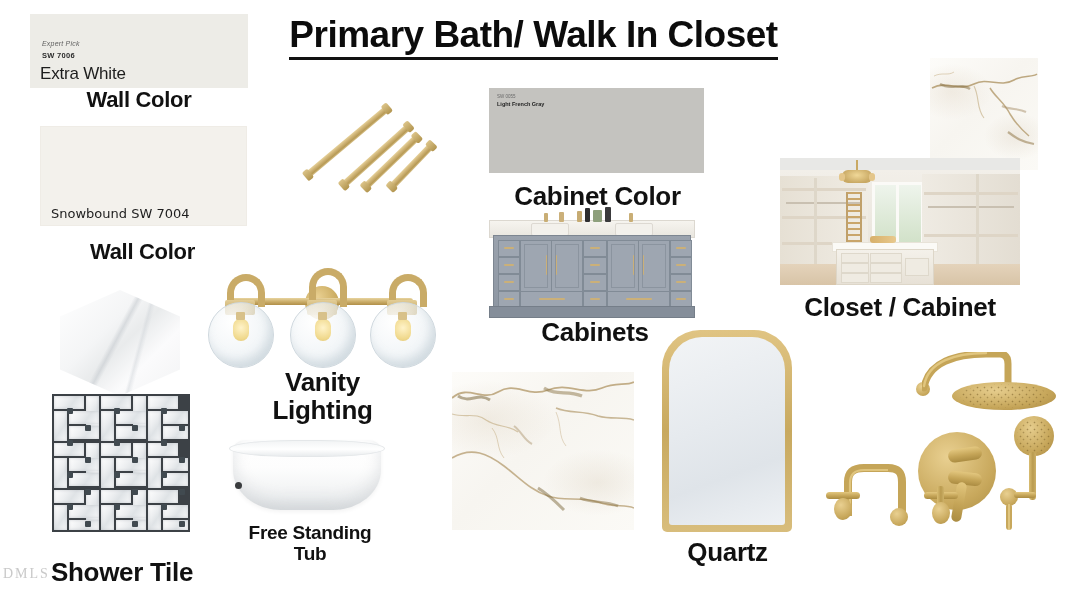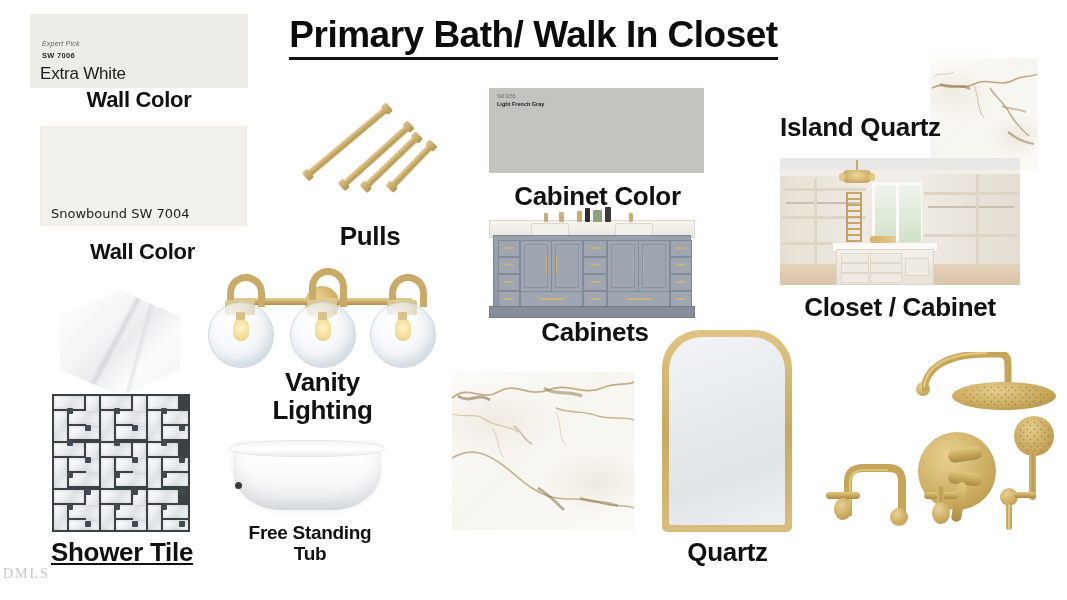--- a/index.html
+++ b/index.html
@@ -244,21 +244,20 @@
       <div class="pull" style="left:0;top:0;width:100%;height:7px;"></div>
       <div class="pullfoot" style="left:-1px;top:-2px;"></div>
       <div class="pullfoot" style="right:-1px;top:-2px;"></div>
     </div>
     <div style="position:absolute;left:90px;top:90px;width:62px;height:7px;transform:rotate(-46deg);transform-origin:left center;">
       <div class="pull" style="left:0;top:0;width:100%;height:7px;"></div>
       <div class="pullfoot" style="left:-1px;top:-2px;"></div>
       <div class="pullfoot" style="right:-1px;top:-2px;"></div>
     </div>
   </div>
-  <div class="cap lg" style="left:290px; top:222px; width:160px;">Pulls</div>
 
   <div class="cab-chip" style="left:489px; top:88px; width:215px; height:85px; background:#c4c3bf;">
     <div class="meta">
       <div class="c1">SW 0055</div>
       <div class="c2">Light French Gray</div>
     </div>
   </div>
   <div class="cap lg" style="left:470px; top:182px; width:255px;">Cabinet Color</div>
 
   <div class="vanity" style="left:489px; top:220px; width:206px; height:98px;">
@@ -345,21 +344,20 @@
     <svg width="108" height="112" viewBox="0 0 108 112" style="position:absolute;inset:0;">
       <path d="M2 30 C18 22 28 34 44 26 C58 19 70 30 84 22 C94 16 102 20 107 16" fill="none" stroke="#b39a6c" stroke-width="1.6" opacity=".85"></path>
       <path d="M10 26 C22 33 30 24 40 31" fill="none" stroke="#8a7548" stroke-width="2.4" opacity=".55"></path>
       <path d="M60 30 C66 40 74 44 80 56 C86 66 92 72 99 78" fill="none" stroke="#b39a6c" stroke-width="1.5" opacity=".8"></path>
       <path d="M44 28 C50 40 46 50 54 60" fill="none" stroke="#c0a87c" stroke-width="1.1" opacity=".6"></path>
       <path d="M72 48 C80 52 88 50 96 54" fill="none" stroke="#a8906a" stroke-width="2" opacity=".5"></path>
       <path d="M78 74 C86 80 92 84 104 86" fill="none" stroke="#9b8458" stroke-width="2.2" opacity=".6"></path>
       <path d="M4 18 C12 14 18 18 24 14" fill="none" stroke="#c3ab80" stroke-width="1" opacity=".5"></path>
     </svg>
   </div>
-  <div class="cap lg" style="left:780px; top:113px; width:180px; text-align:left;">Island Quartz</div>
 
   <div class="closet" style="left:780px; top:158px; width:240px; height:127px;">
     <div class="cl-ceil" style="left:0;top:0;width:240px;height:16px;"></div>
     <div class="cl-wall" style="left:0;top:12px;width:240px;height:100px;background:linear-gradient(180deg,#f2efe9,#e7e2d8);"></div>
 
     <div class="cl-wall" style="left:0;top:18px;width:88px;height:94px;background:linear-gradient(90deg,#e6e0d4,#f0ece4);"></div>
     <div class="cl-shelf" style="left:2px;top:30px;width:84px;height:3px;"></div>
     <div class="cl-shelf" style="left:2px;top:58px;width:84px;height:3px;"></div>
     <div class="cl-shelf" style="left:2px;top:84px;width:84px;height:3px;"></div>
     <div class="cl-rod" style="left:6px;top:44px;width:74px;"></div>
@@ -472,21 +470,21 @@
       <div class="wdot" style="left:80px;top:95px;width:6px;height:6px;"></div>
       <div class="wdot" style="left:127px;top:95px;width:6px;height:6px;"></div>
       <div class="wdot" style="left:15px;top:110px;width:6px;height:6px;"></div>
       <div class="wdot" style="left:62px;top:110px;width:6px;height:6px;"></div>
       <div class="wdot" style="left:109px;top:110px;width:6px;height:6px;"></div>
       <div class="wdot" style="left:33px;top:127px;width:6px;height:6px;"></div>
       <div class="wdot" style="left:80px;top:127px;width:6px;height:6px;"></div>
       <div class="wdot" style="left:127px;top:127px;width:6px;height:6px;"></div>
     </div>
   </div>
-  <div class="cap lg" style="left:22px; top:538px; width:200px;text-decoration:underline;">Shower Tile</div>
+  <div class="cap lg" style="left:22px; top:558px; width:200px;">Shower Tile</div>
 
   <div class="vanlight" style="left:205px; top:258px; width:230px; height:110px;">
 
     <div class="rad" style="left:100px;top:28px;width:34px;height:34px;"></div>
 
     <div class="bar brass" style="left:22px;top:40px;width:186px;"></div>
 
     <div class="arc" style="left:22px;top:16px;width:24px;height:26px;"></div>
     <div class="arc" style="left:104px;top:10px;width:24px;height:32px;"></div>
     <div class="arc" style="left:184px;top:16px;width:24px;height:26px;"></div>

